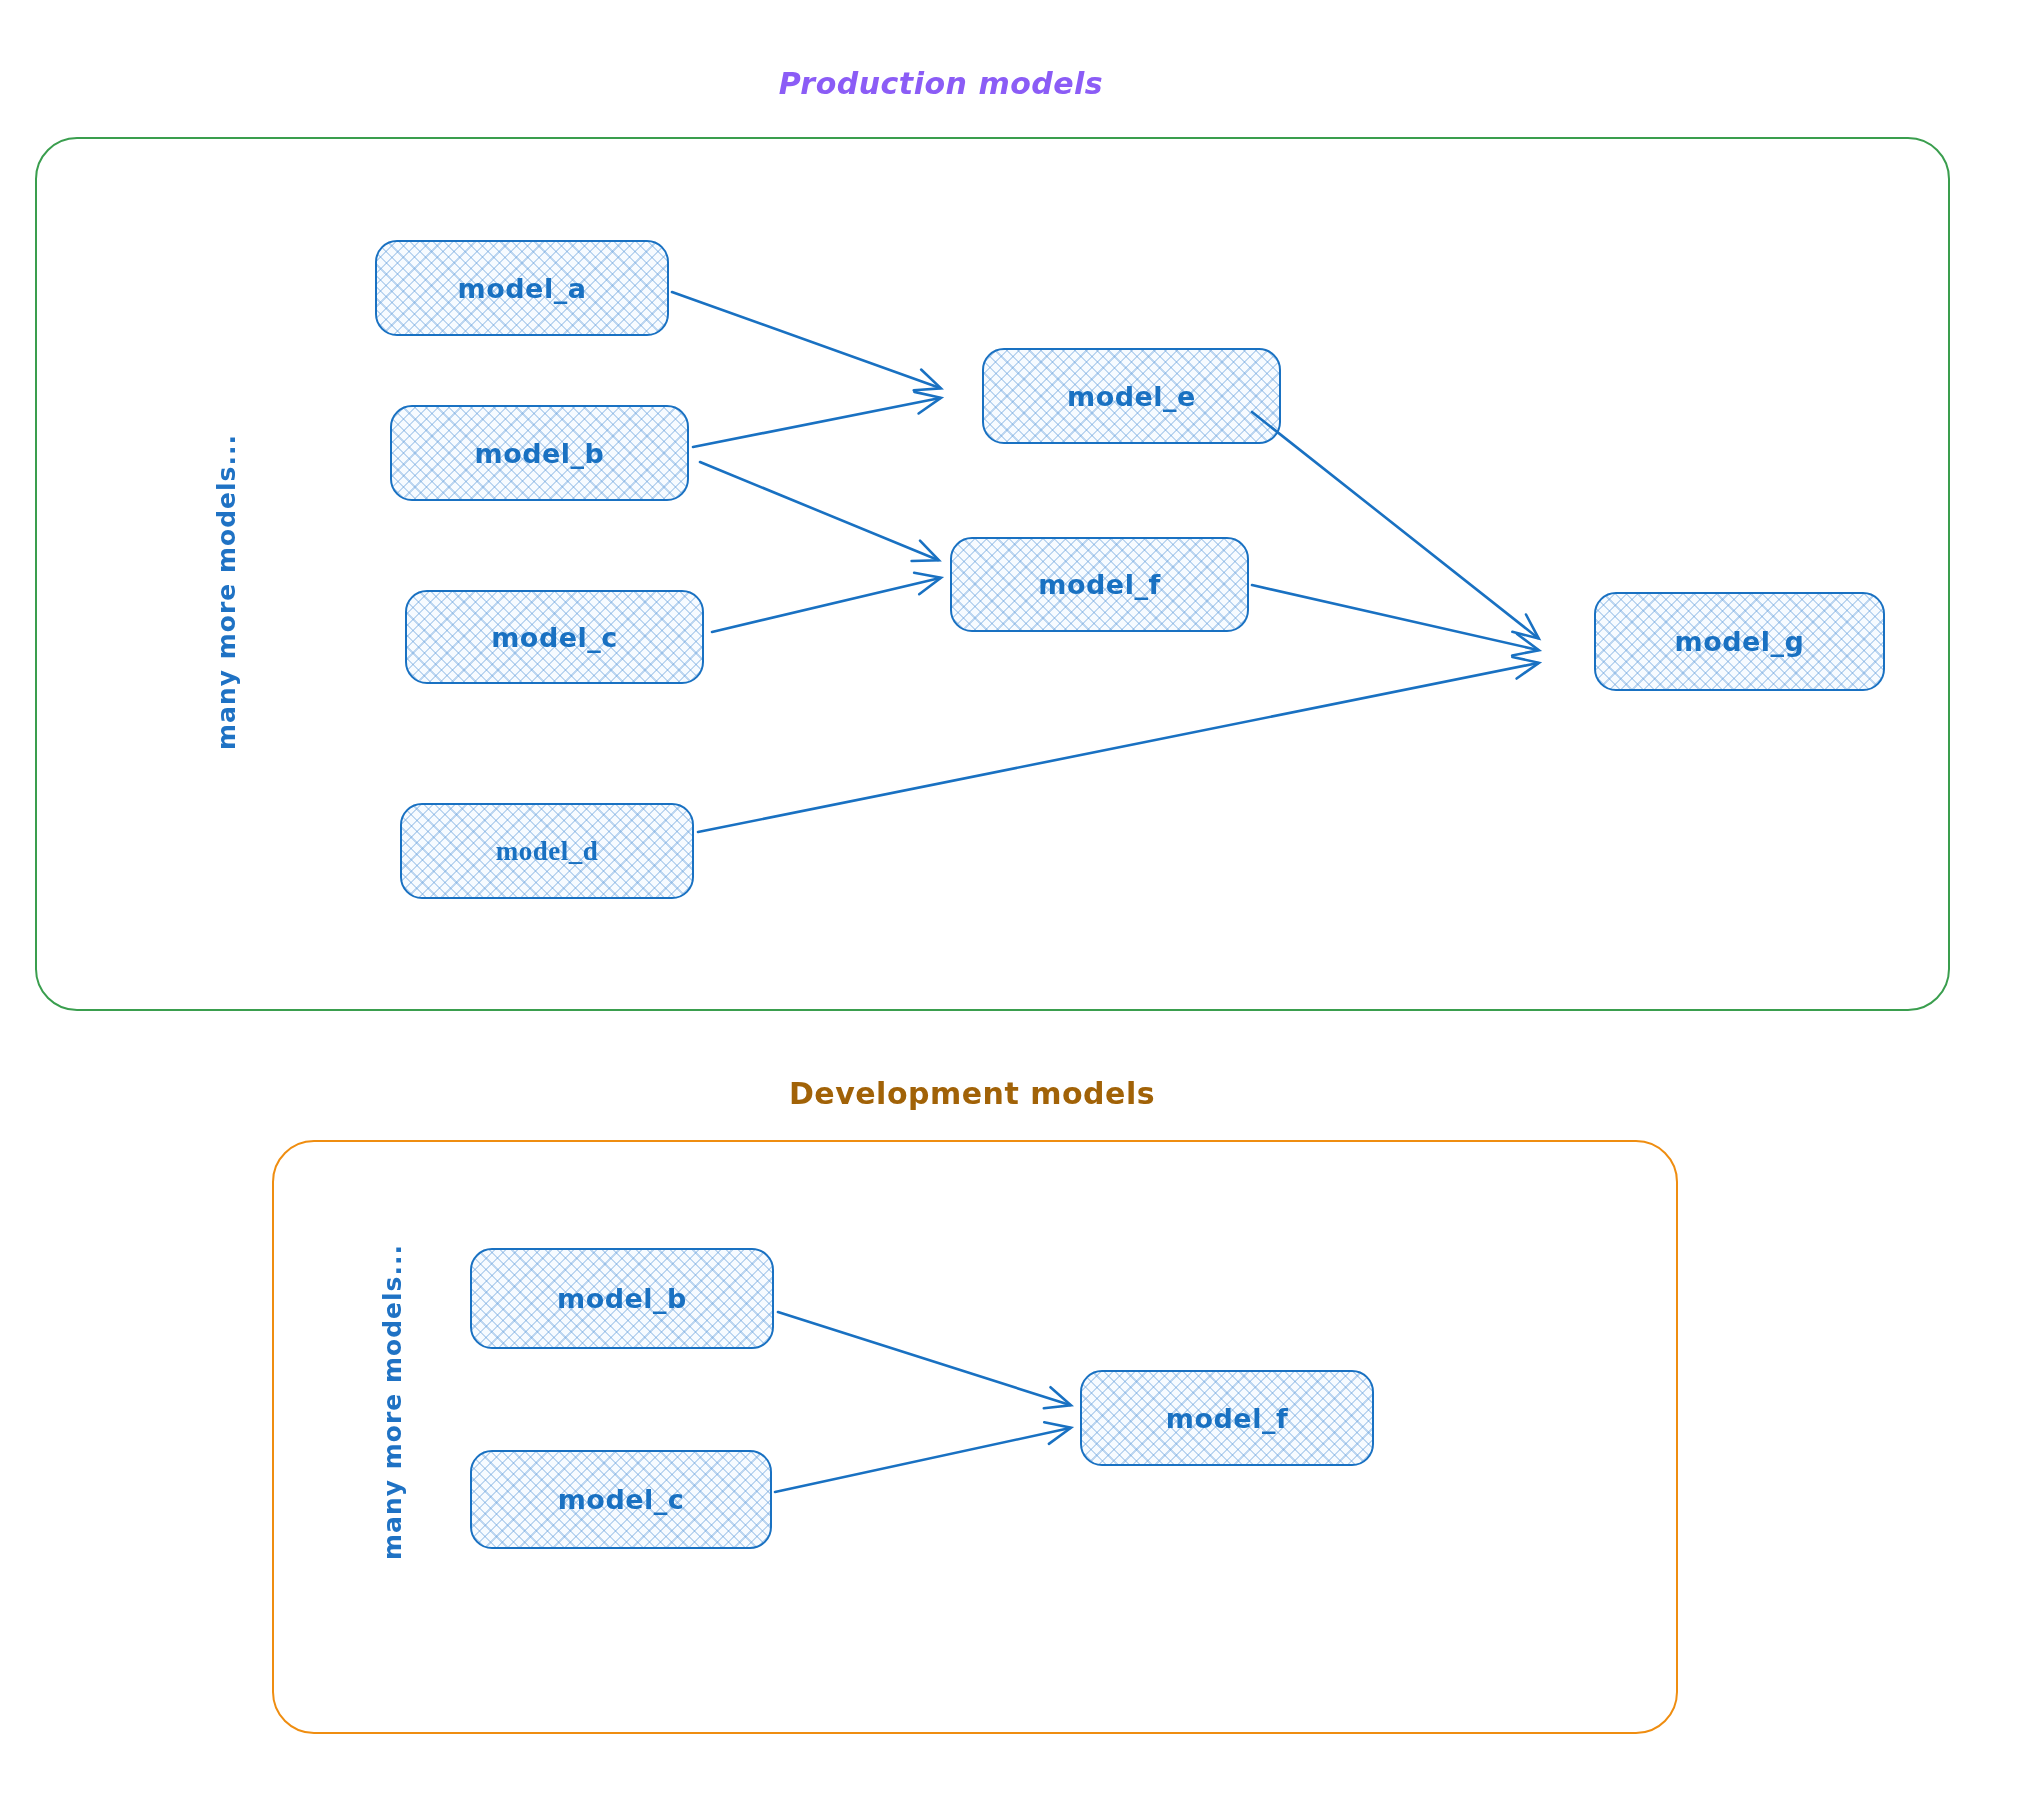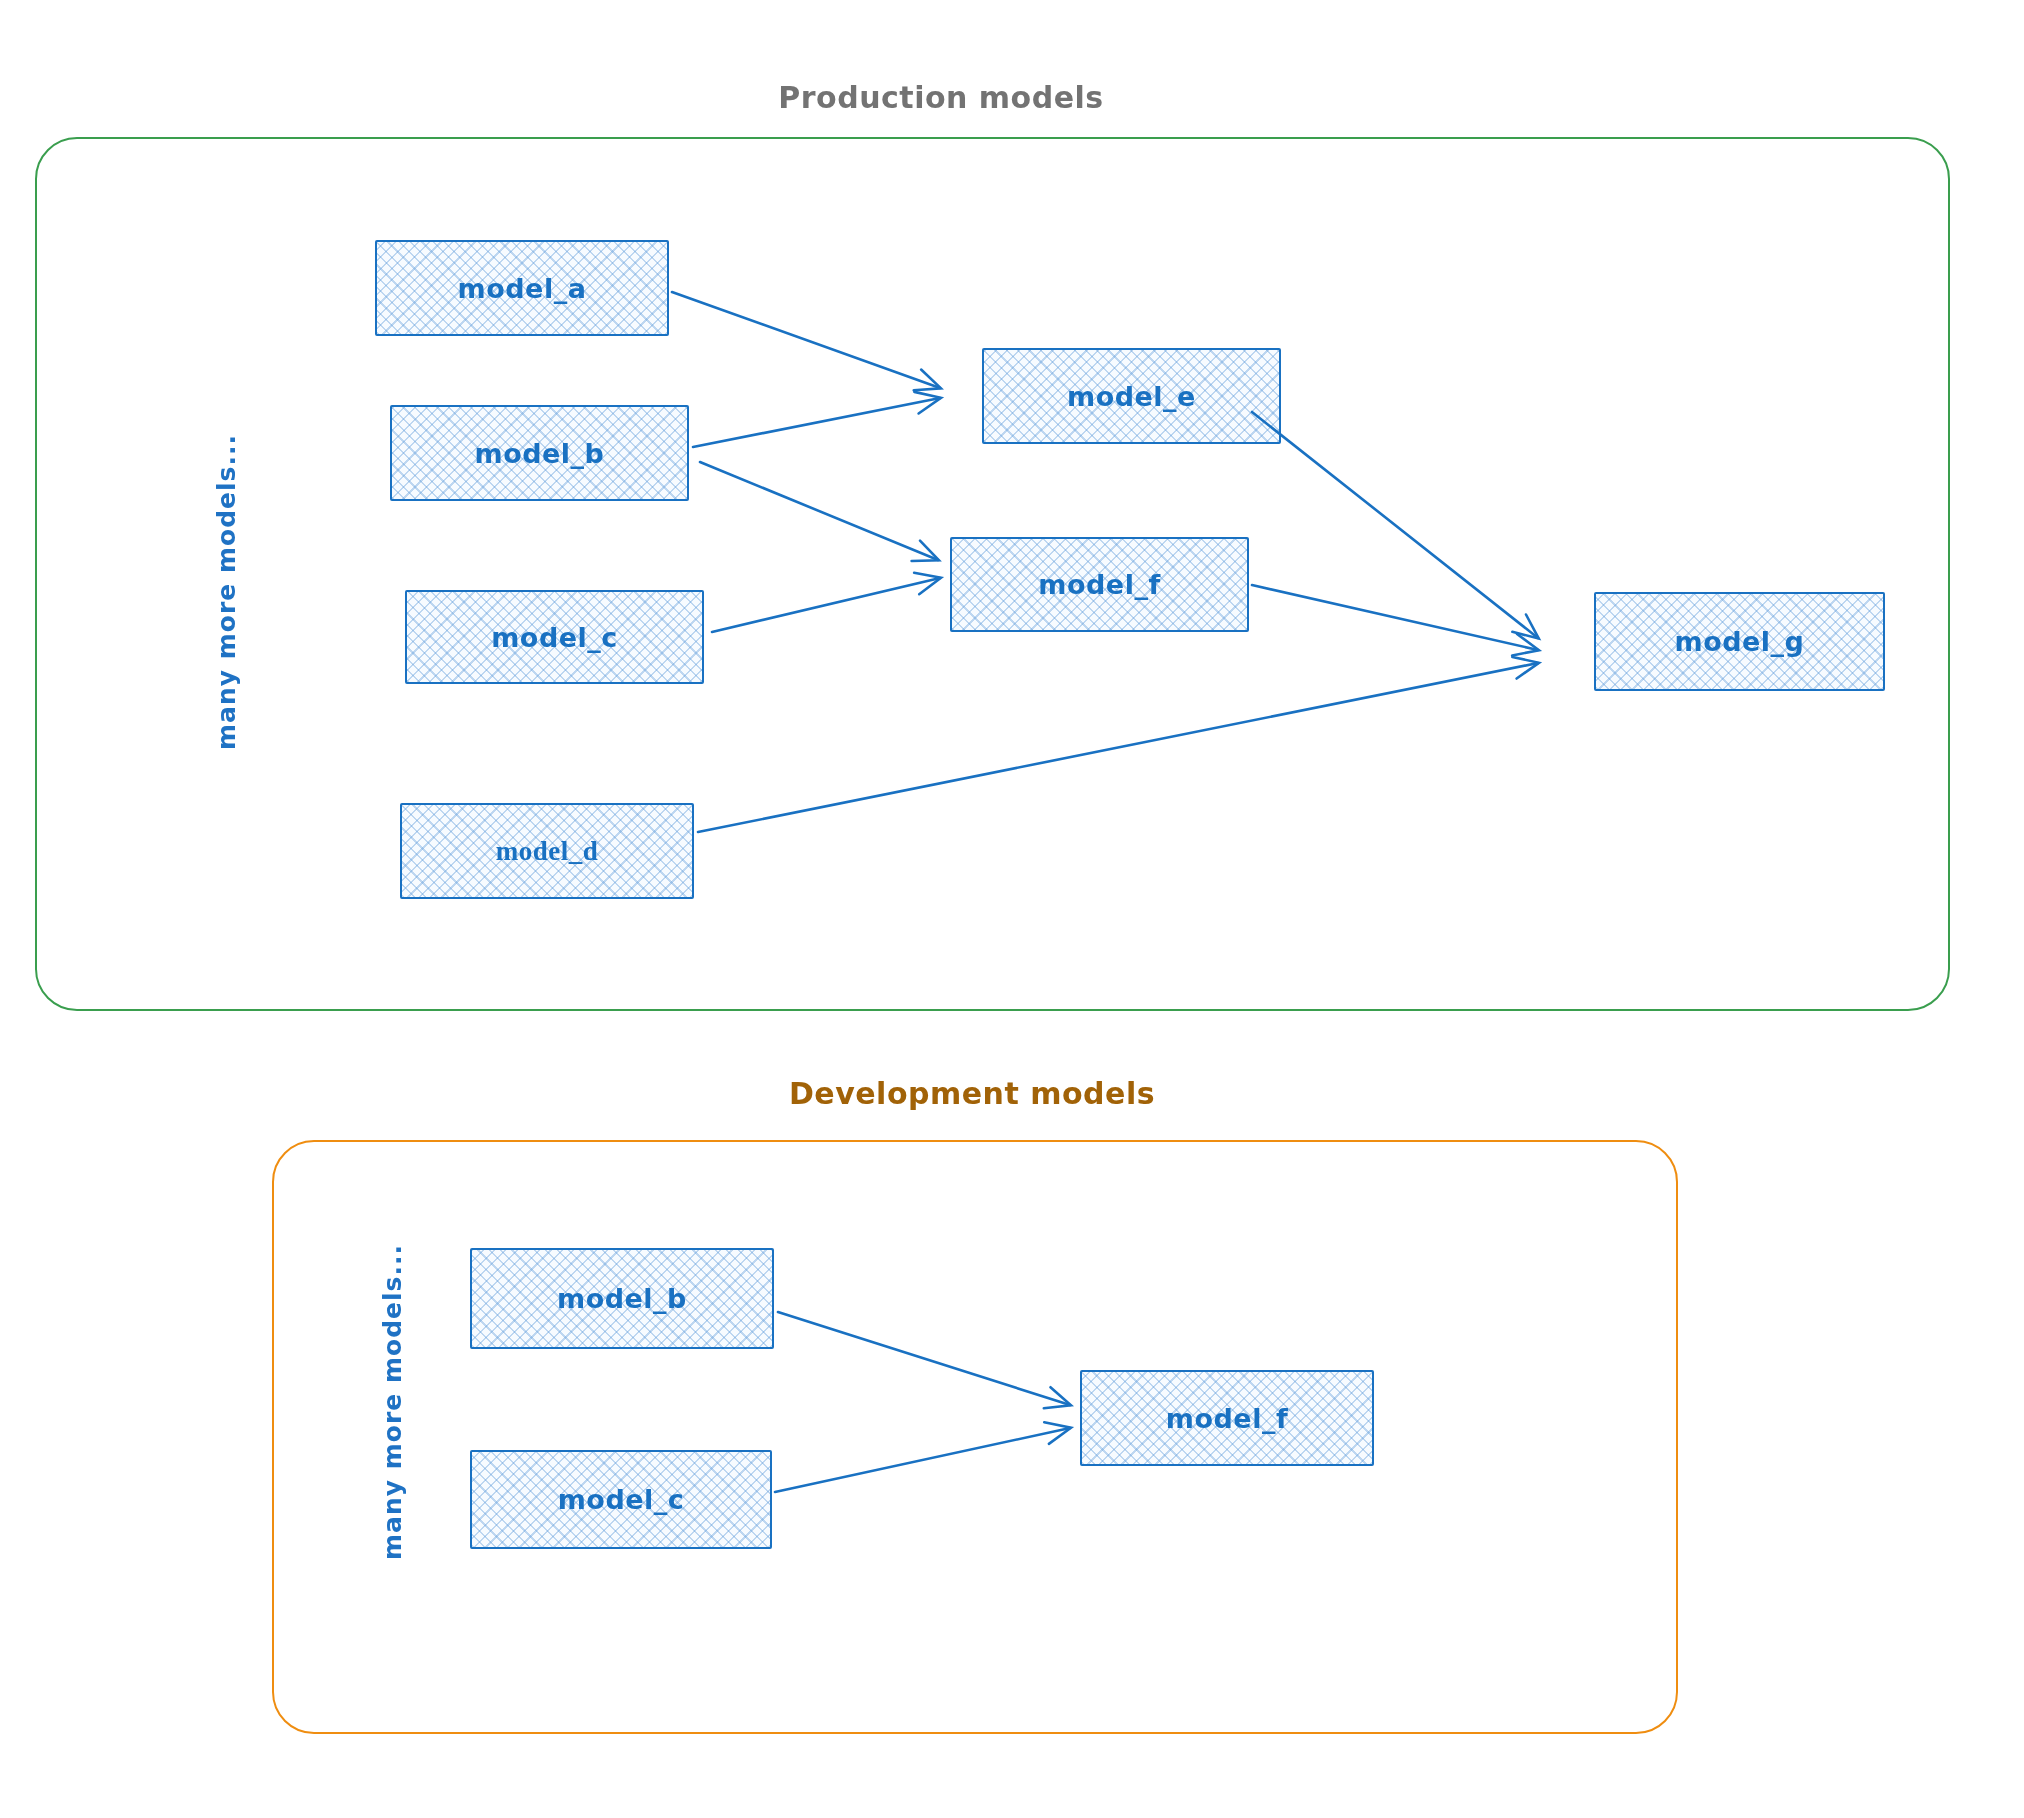--- a/index.html
+++ b/index.html
@@ -11,39 +11,39 @@
     overflow:hidden;
   }
   .section-title{
     position:absolute;
     font-size:30px;
     font-weight:bold;
     letter-spacing:0.5px;
     white-space:nowrap;
     transform:translateX(-50%);
   }
-  .title-production{left:941px;top:80px;color:#737373;}
+  .title-production{left:941px;top:66px;color:#8b5cf6;font-style:italic;}
   .title-development{left:972px;top:1076px;color:#a16207;}
   .group-frame{
     position:absolute;
     border-radius:42px;
     background:transparent;
   }
   .frame-production{
     left:35px;top:137px;width:1911px;height:870px;
     border:2.5px solid #3a9e4e;
   }
   .frame-development{
     left:272px;top:1140px;width:1402px;height:590px;
     border:2.5px solid #ef8d10;
   }
   .node{
     position:absolute;
     border:2.5px solid #1971c2;
-    border-radius:2px;
+    border-radius:22px;
     display:flex;
     align-items:center;
     justify-content:center;
     color:#1971c2;
     font-size:27px;
     font-weight:bold;
     letter-spacing:0.5px;
     background:
       repeating-linear-gradient(45deg, rgba(96,156,218,0.38) 0px, rgba(96,156,218,0.38) 1.6px, transparent 1.6px, transparent 8px),
       repeating-linear-gradient(-45deg, rgba(96,156,218,0.38) 0px, rgba(96,156,218,0.38) 1.6px, transparent 1.6px, transparent 8px),

